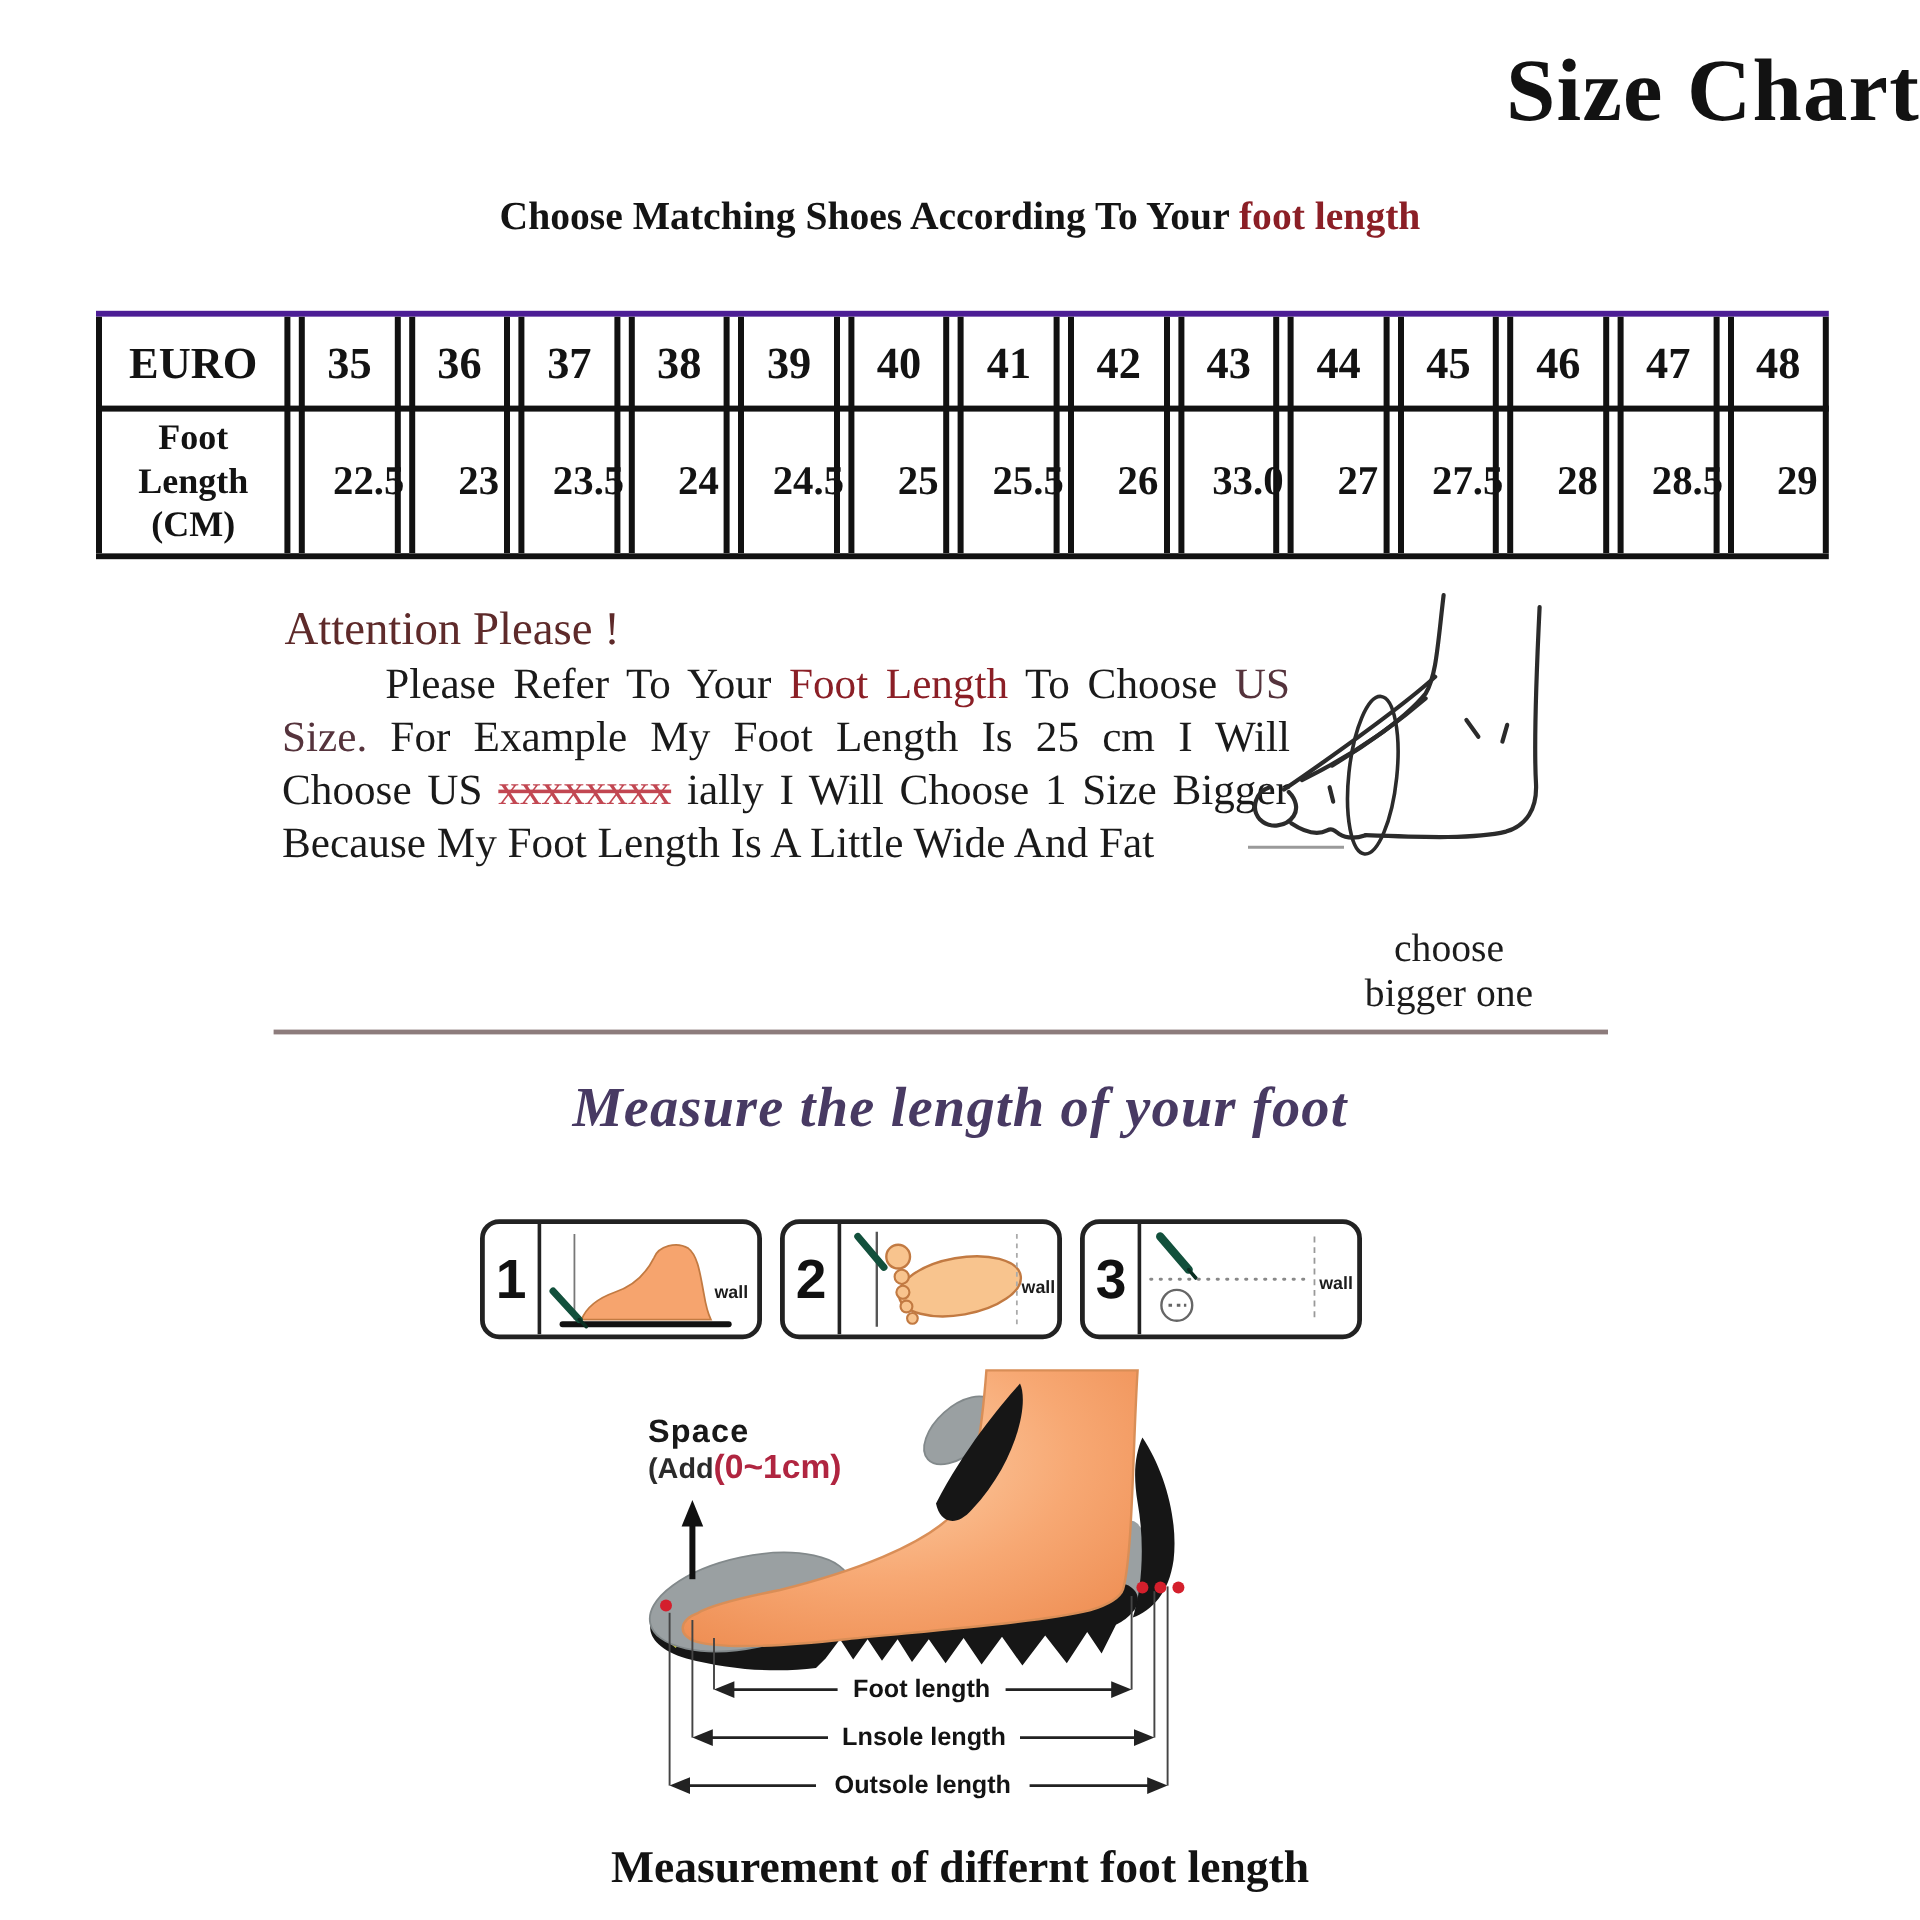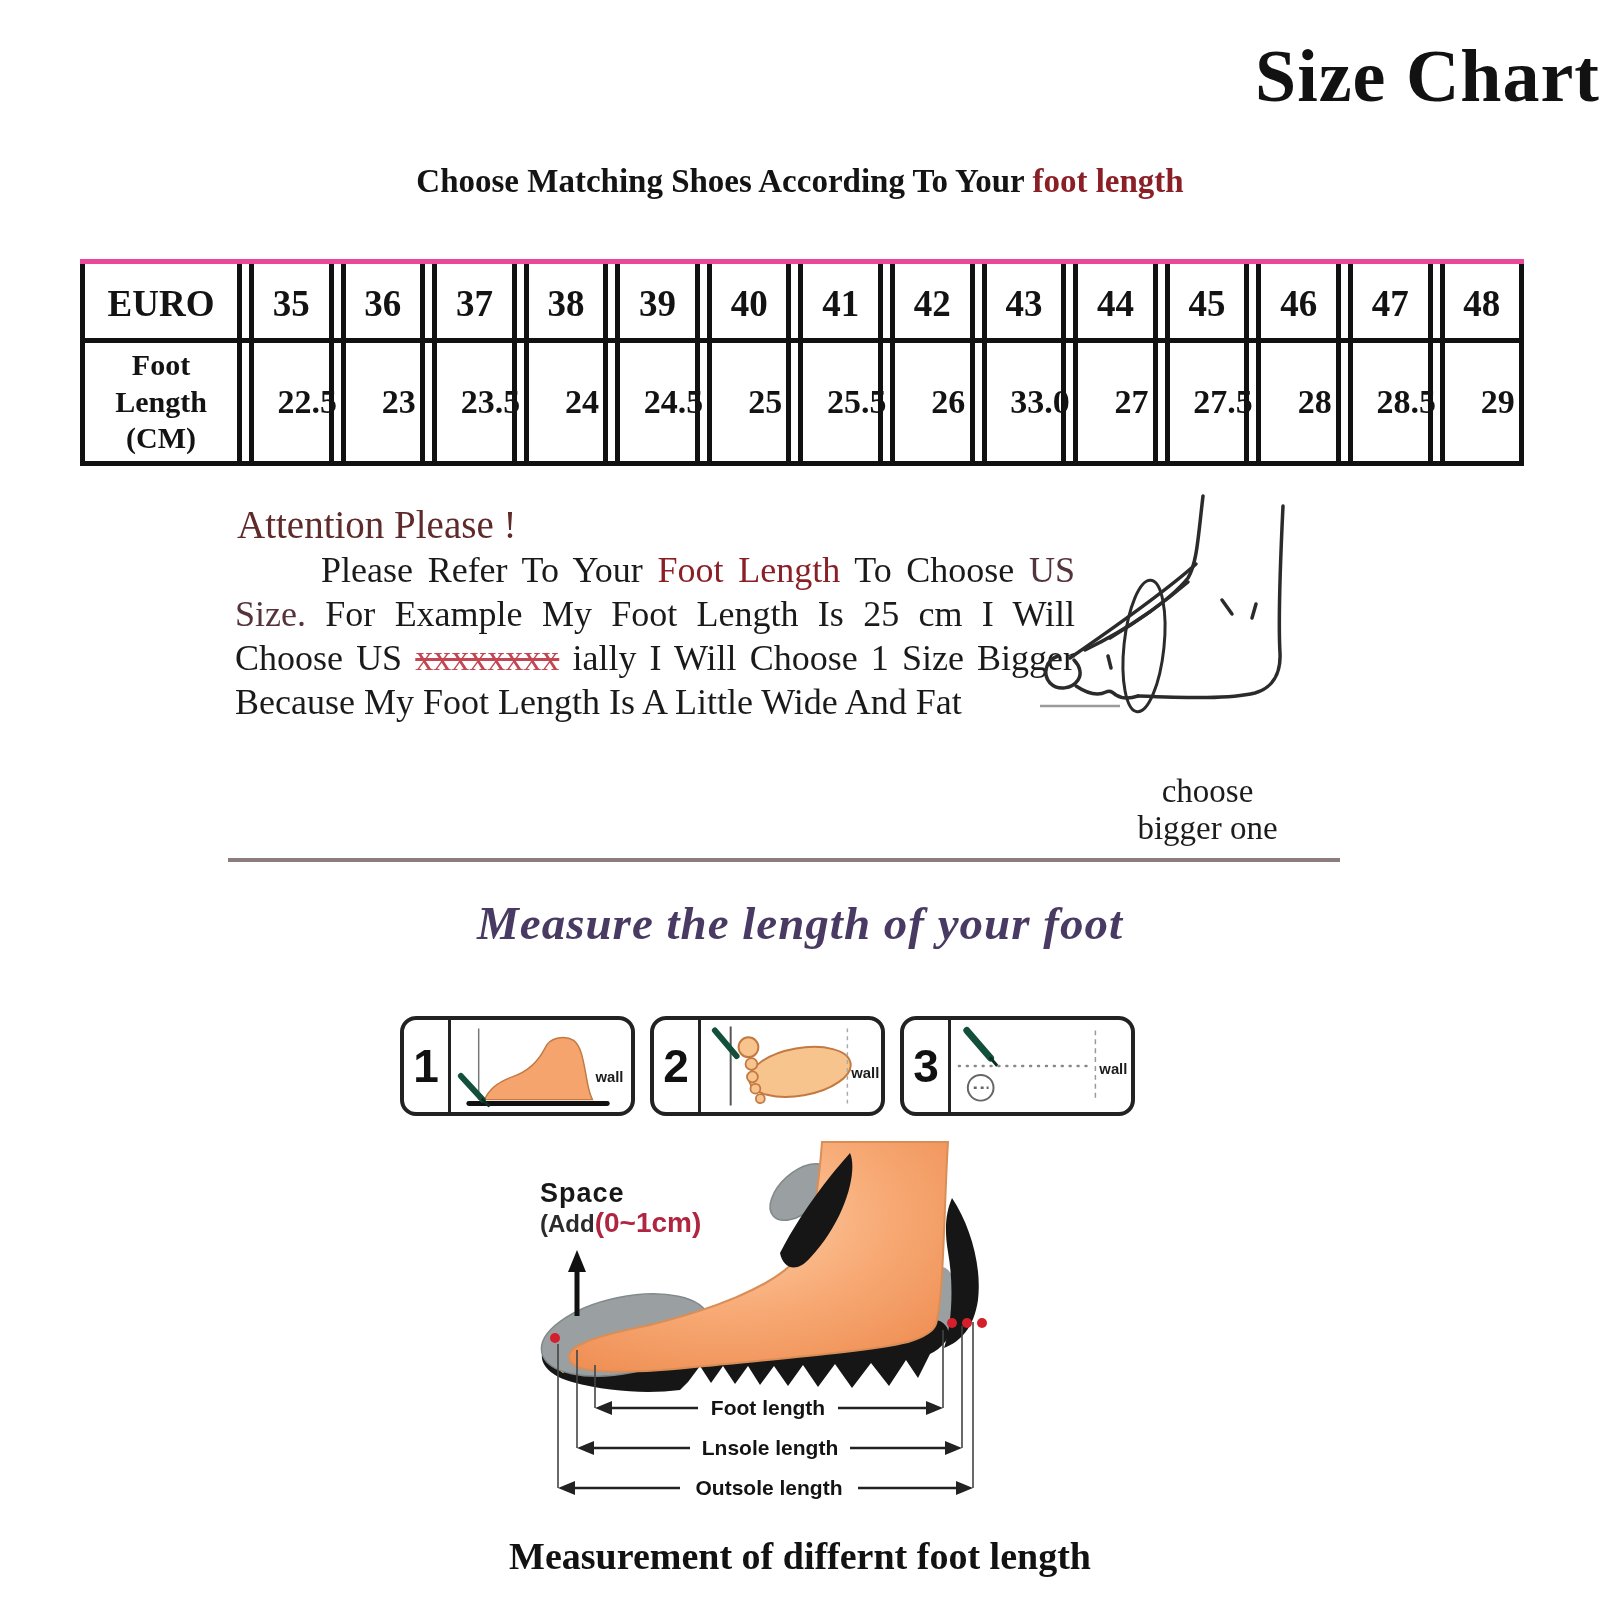--- a/index.html
+++ b/index.html
@@ -8,21 +8,21 @@
 
   
   .page-title{position:absolute;top:34px;left:0;width:100%;text-align:right;
               font-size:74px;font-weight:700;letter-spacing:1px;color:#121212;}
   .subtitle{position:absolute;top:163px;left:0;width:100%;text-align:center;
             font-size:33px;font-weight:700;color:#141414;}
   .subtitle .hl{color:#8b1f26;}
 
   
   .size-table{position:absolute;left:80px;top:259px;width:1444px;
-              border-top:5px solid #ec4899;border-bottom:5px solid #111;
+              border-top:5px solid #4c1d95;border-bottom:5px solid #111;
               display:flex;gap:7px;box-sizing:border-box;}
   .size-table .midline{position:absolute;left:0;right:0;top:74px;height:5px;background:#111;z-index:3;}
   .st-col{border-left:5px solid #111;border-right:5px solid #111;background:#fff;
           display:flex;flex-direction:column;flex:1 1 0;min-width:0;}
   .st-col.head{flex:0 0 152px;}
   .st-cell{display:flex;align-items:center;justify-content:center;text-align:center;
            font-weight:700;color:#131313;}
   .st-r1{height:79px;font-size:37px;}
   .st-r2{height:118px;font-size:34px;padding-left:32px;}
   .st-col.head .st-r2{font-size:30px;line-height:1.22;padding:0 4px;}

